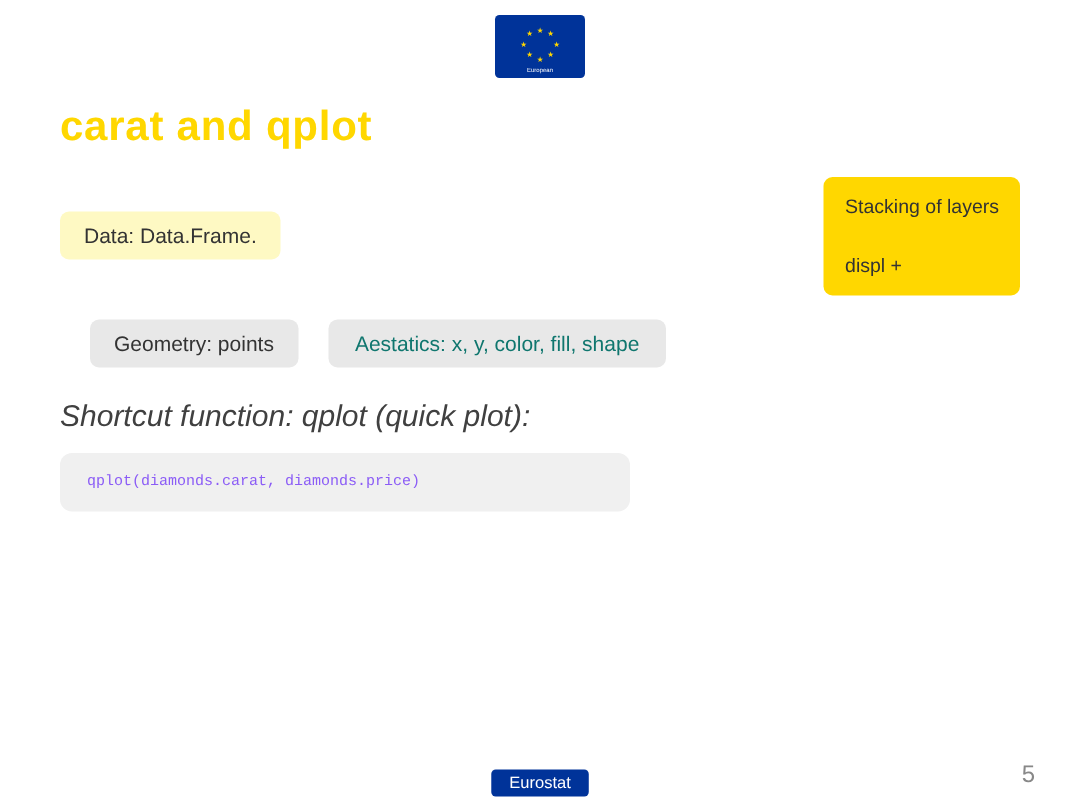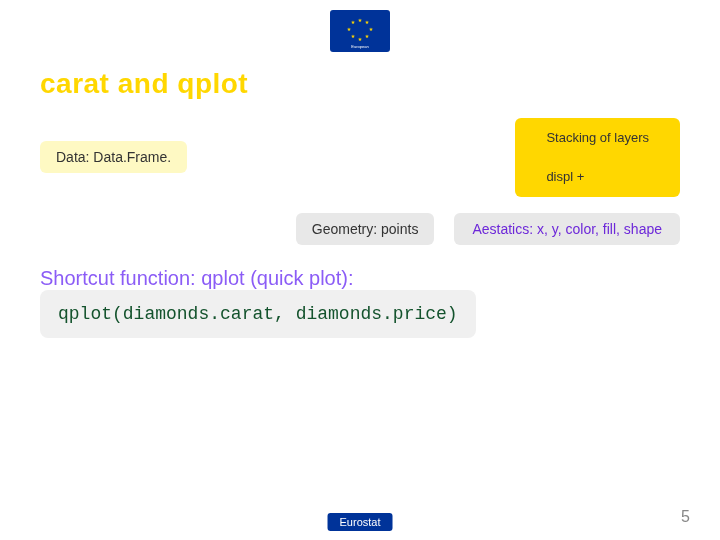--- a/index.html
+++ b/index.html
@@ -48,21 +48,21 @@
       padding: 8px 16px;
       font-size: 14px;
       color: #333;
       white-space: nowrap;
       align-self: center;
     }
 
     .stacking-info {
       background: #FFD700;
       border-radius: 6px;
-      padding: 10px 31px;
+      padding: 10px 14px;
       font-size: 13px;
       color: #333;
       line-height: 1.5;
       max-width: 200px;
       margin-left: auto;
     }
 
     
     .code-block {
       background: #f0f0f0;
@@ -76,53 +76,54 @@
       min-width: 380px;
     }
 
     
     .middle-section {
       display: flex;
       align-items: center;
       gap: 20px;
       margin-bottom: 22px;
       margin-left: 20px;
-      justify-content: flex-end;
     }
 
     .geometry-label {
       background: #e8e8e8;
       border-radius: 6px;
       padding: 8px 16px;
       font-size: 14px;
       color: #333;
       white-space: nowrap;
     }
 
     .aestatics-label {
       background: #e8e8e8;
       border-radius: 6px;
       padding: 8px 18px;
       font-size: 14px;
-      color: #6d28d9;
+      color: #0f766e;
     }
 
     
     .shortcut-title {
       font-size: 20px;
-      color: #8b5cf6;
+      color: #404040;
+      margin-bottom: 12px;
+      font-style: italic;
     }
 
     .code-block-2 {
       background: #f0f0f0;
       border-radius: 8px;
       padding: 14px 18px;
       font-family: 'Courier New', monospace;
-      font-size: 18px;
-      color: #14532d;
+      font-size: 10px;
+      color: #8b5cf6;
       display: inline-block;
       min-width: 380px;
     }
 
     
     .page-number {
       position: absolute;
       bottom: 14px;
       right: 30px;
       font-size: 16px;

